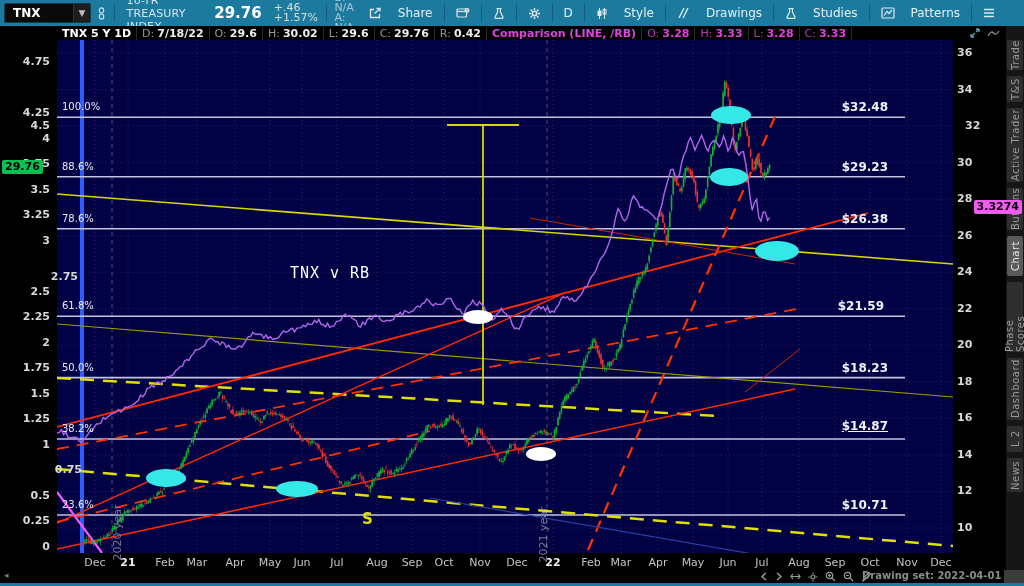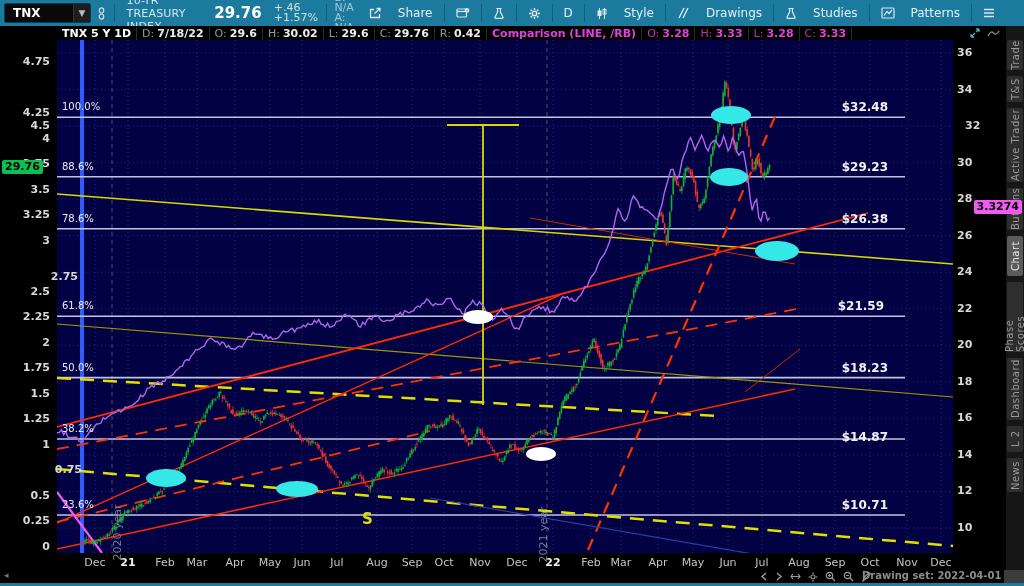--- a/index.html
+++ b/index.html
@@ -1144,20 +1144,21 @@
         <ellipse cx="720" cy="211" rx="22" ry="10" fill="#35e8e8"></ellipse>
         <ellipse cx="109" cy="438" rx="20" ry="9" fill="#35e8e8"></ellipse>
         <ellipse cx="240" cy="449" rx="21" ry="8" fill="#35e8e8"></ellipse>
         <ellipse cx="421" cy="277" rx="15" ry="7" fill="#ffffff"></ellipse>
         <ellipse cx="484" cy="414" rx="15" ry="7" fill="#ffffff"></ellipse>
       </svg>
   </div>
 
   <div id="overlays"></div>
   <div id="watermark">
+      <div>TNX v RB</div>
   </div>
 
   <div id="xaxis"></div>
   <div id="statusbar"></div>
   <span id="collapse-left">◂</span>
   <div id="status-icons">
     <svg width="8" height="9" viewBox="0 0 8 9">
         <path d="M6 1 L2 4.5 L6 8" fill="none" stroke="#9a9a9a" stroke-width="1.4"></path>
       </svg>
     <svg width="8" height="9" viewBox="0 0 8 9">
@@ -1245,21 +1246,21 @@
     <div class="fibusd" style="top: 100.313px; left: 808px;">$32.48</div>
     <div class="fibpct" style="top: 160.687px; left: 62px;">88.6%</div>
     <div class="fibusd" style="top: 159.687px; left: 808px;">$29.23</div>
     <div class="fibpct" style="top: 212.754px; left: 62px;">78.6%</div>
     <div class="fibusd" style="top: 211.754px; left: 808px;">$26.38</div>
     <div class="fibpct" style="top: 300.262px; left: 62px;">61.8%</div>
     <div class="fibusd" style="top: 299.262px; left: 804px;">$21.59</div>
     <div class="fibpct" style="top: 361.646px; left: 62px;">50.0%</div>
     <div class="fibusd" style="top: 360.646px; left: 808px;">$18.23</div>
     <div class="fibpct" style="top: 423.03px; left: 62px;">38.2%</div>
-    <div class="fibusd" style="top: 430px; left: 808px;">$14.87</div>
+    <div class="fibusd" style="top: 419px; left: 808px; text-decoration: underline;">$14.87</div>
     <div class="fibpct" style="top: 499.029px; left: 62px;">23.6%</div>
     <div class="fibusd" style="top: 498.029px; left: 808px;">$10.71</div>
     <div class="xtick" style="left: 95px; top: 556px; position: absolute;">Dec</div>
     <div class="xtick yr" style="left: 128px; top: 556px; position: absolute;">21</div>
     <div class="xtick" style="left: 165px; top: 556px; position: absolute;">Feb</div>
     <div class="xtick" style="left: 197px; top: 556px; position: absolute;">Mar</div>
     <div class="xtick" style="left: 235px; top: 556px; position: absolute;">Apr</div>
     <div class="xtick" style="left: 270px; top: 556px; position: absolute;">May</div>
     <div class="xtick" style="left: 302px; top: 556px; position: absolute;">Jun</div>
     <div class="xtick" style="left: 337px; top: 556px; position: absolute;">Jul</div>

